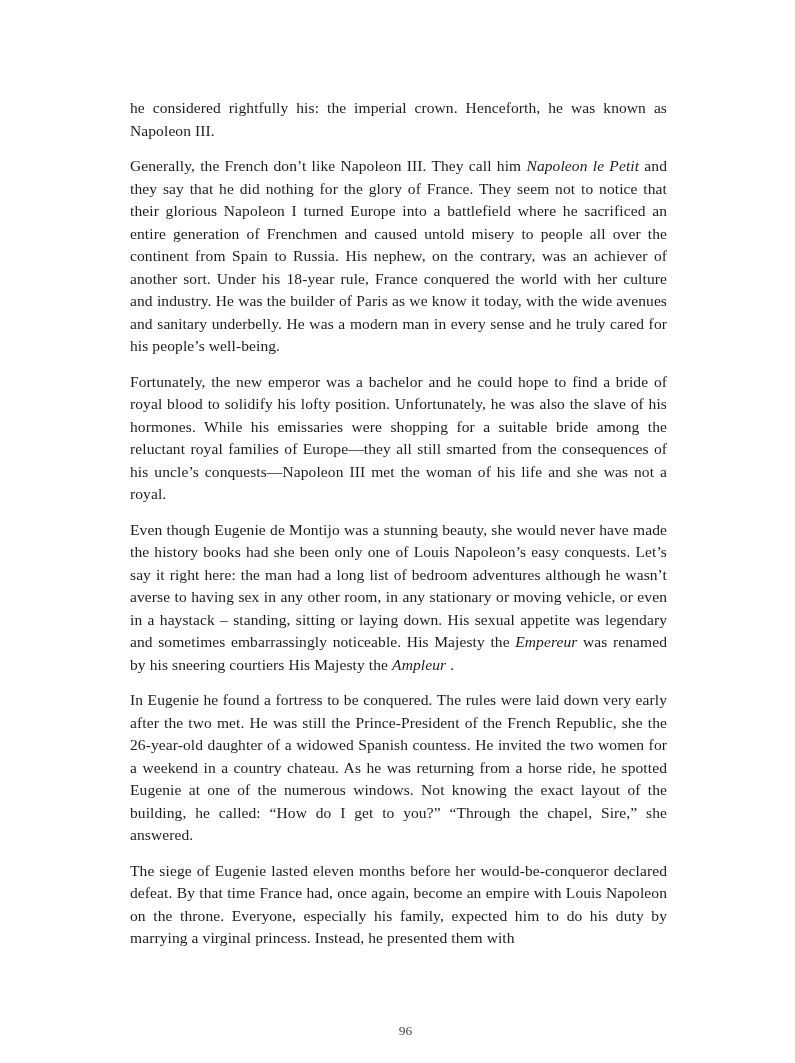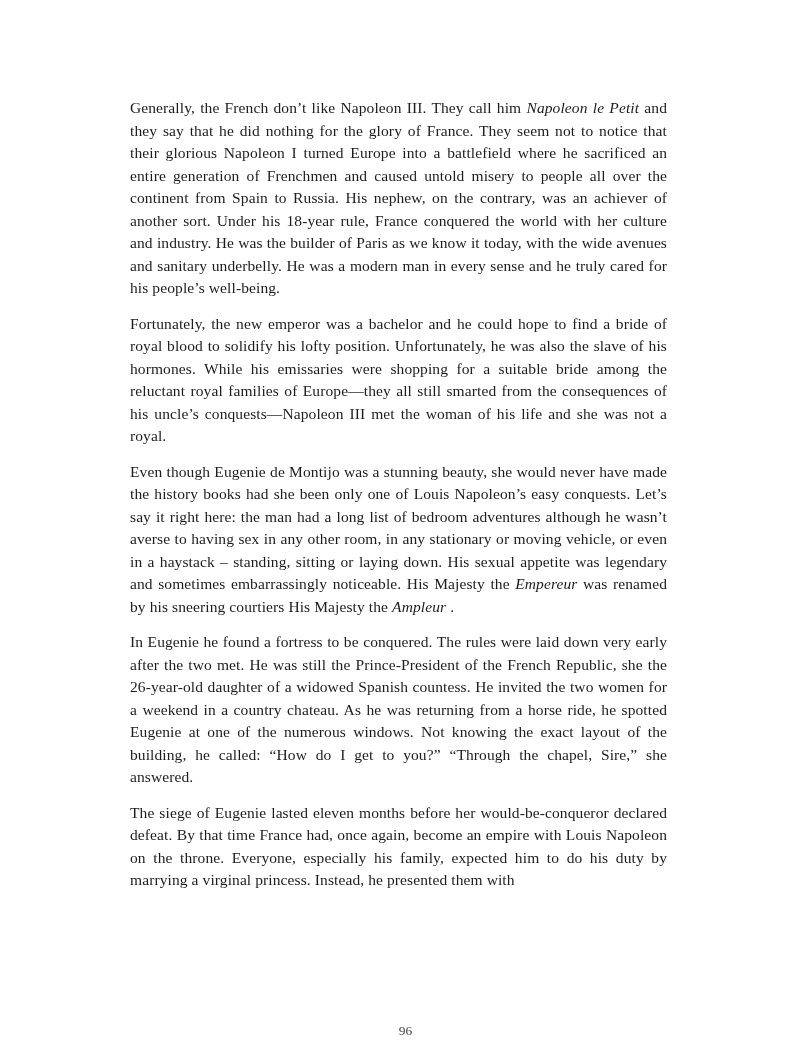--- a/index.html
+++ b/index.html
@@ -45,20 +45,21 @@
     color: #454545;
     padding-left: 8px;
   }
 </style>
 </head>
 <body>
 
 <div class="page">
   <div class="content">
 
+    <p class="para"><span>he considered rightfully his: the imperial crown. Henceforth, he was known as Napoleon III.</span></p>
 
     <p class="para"><span>Generally, the French don’t like Napoleon III. They call him </span><em class="seg-italic">Napoleon le Petit</em><span> and they say that he did nothing for the glory of France. They seem not to notice that their glorious Napoleon I turned Europe into a battlefield where he sacrificed an entire generation of Frenchmen and caused untold misery to people all over the continent from Spain to Russia. His nephew, on the contrary, was an achiever of another sort. Under his 18-year rule, France conquered the world with her culture and industry. He was the builder of Paris as we know it today, with the wide avenues and sanitary underbelly. He was a modern man in every sense and he truly cared for his people’s well-being.</span></p>
 
     <p class="para"><span>Fortunately, the new emperor was a bachelor and he could hope to find a bride of royal blood to solidify his lofty position.  Unfortunately, he was also the slave of his hormones. While his emissaries were shopping for a suitable bride among the reluctant royal families of Europe—they all still smarted from the consequences of his uncle’s conquests—Napoleon III met the woman of his life and she was not a royal.</span></p>
 
     <p class="para"><span>Even though Eugenie de Montijo was a stunning beauty, she would never have made the history books had she been only one of Louis Napoleon’s easy conquests. Let’s say it right here:  the man had a long list of bedroom adventures although he wasn’t averse to having sex in any other room, in any stationary or moving vehicle, or even in a haystack – standing, sitting or laying down. His sexual appetite was legendary and sometimes embarrassingly noticeable. His Majesty the </span><em class="seg-italic">Empereur</em><span> was renamed by his sneering courtiers His Majesty the </span><em class="seg-italic">Ampleur</em><span> .</span></p>
 
     <p class="para"><span>In Eugenie he found a fortress to be conquered. The rules were laid down very early after the two met.  He was still the Prince-President of the French Republic, she the 26-year-old daughter of a widowed Spanish countess. He invited the two women for a weekend in a country chateau. As he was returning from a horse ride, he spotted Eugenie at one of the numerous windows. Not knowing the exact layout of the building, he called: “How do I get to you?” “Through the chapel, Sire,” she answered.</span></p>
 
     <p class="para"><span>The siege of Eugenie lasted eleven months before her would-be-conqueror declared defeat. By that time France had, once again, become an empire with Louis Napoleon on the throne. Everyone, especially his family, expected him to do his duty by marrying a virginal princess. Instead, he presented them with</span></p>

